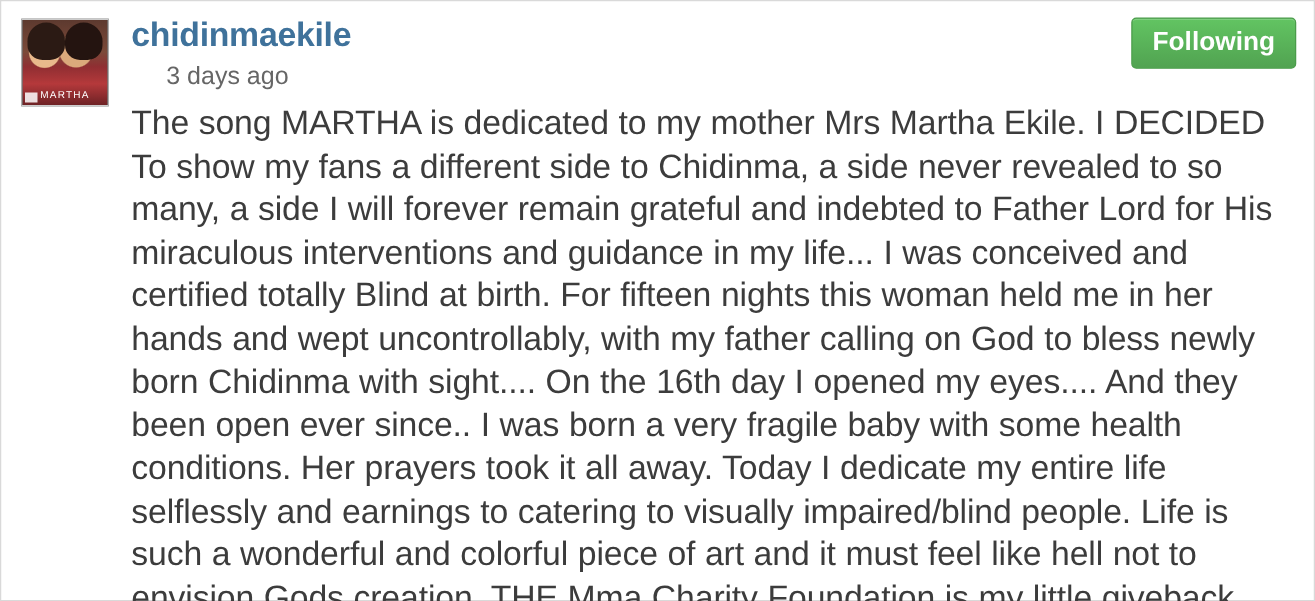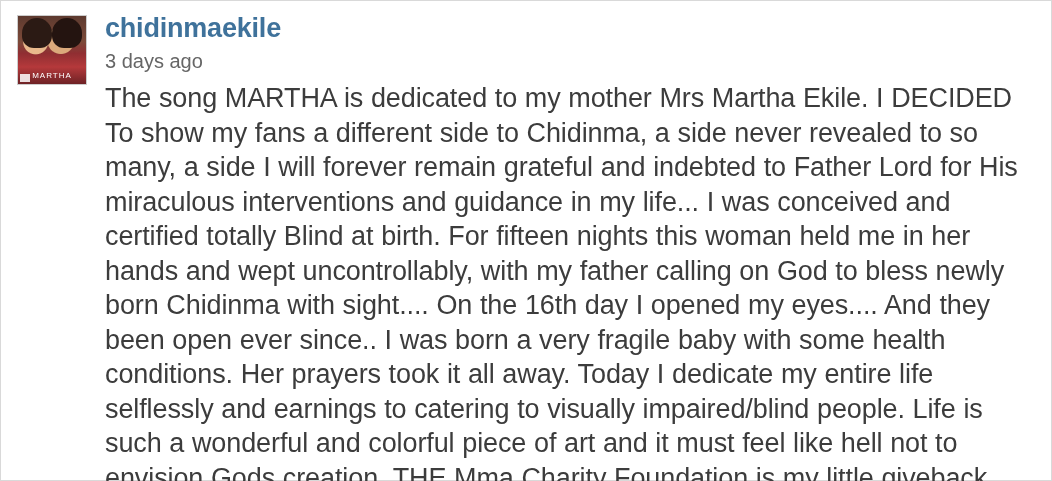--- a/index.html
+++ b/index.html
@@ -82,21 +82,21 @@
   .username {
     display: inline-block;
     color: #3f729b;
     font-size: 27px;
     font-weight: bold;
     line-height: 30px;
     letter-spacing: -0.2px;
     text-decoration: none;
   }
   .timestamp {
-    margin-left: 90px;
+    margin-left: 118px;
     color: #666666;
     font-size: 20px;
     line-height: 28px;
     margin-top: 4px;
   }
   .following-btn {
     position: absolute;
     right: 14px;
     top: 13px;
     background: #5bb75b;
@@ -140,16 +140,17 @@
     <div class="corner"></div>
     <div class="caption">MARTHA</div>
   </div>
 
   <div class="header">
     <a class="username" href="#">chidinmaekile</a>
   </div>
 
   <div class="timestamp">3 days ago</div>
 
+  <button class="following-btn">Following</button>
 
   <div class="caption-body"><span>The song MARTHA is dedicated to my mother Mrs Martha Ekile. I DECIDED To show my fans a different side to Chidinma, a side never revealed to so many, a side I will forever remain grateful and indebted to Father Lord for His miraculous interventions and guidance in my life... I was conceived and certified totally Blind at birth. For fifteen nights this woman held me in her hands and wept uncontrollably, with my father calling on God to bless newly born Chidinma with sight.... On the 16th day I opened my eyes.... And they been open ever since.. I was born a very fragile baby with some health conditions. Her prayers took it all away. Today I dedicate my entire life selflessly and earnings to catering to visually impaired/blind people. Life is such a wonderful and colorful piece of art and it must feel like hell not to envision Gods creation. THE Mma Charity Foundation is my little giveback the world </span><a class="mention" href="#">@illblisstheboss</a></div>
 
 </div>
 
 </body></html>

